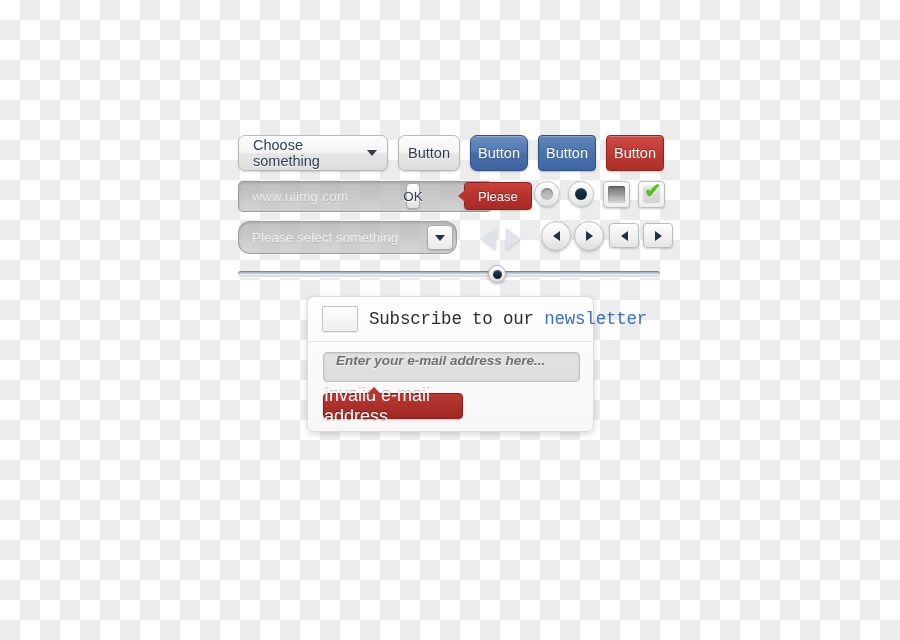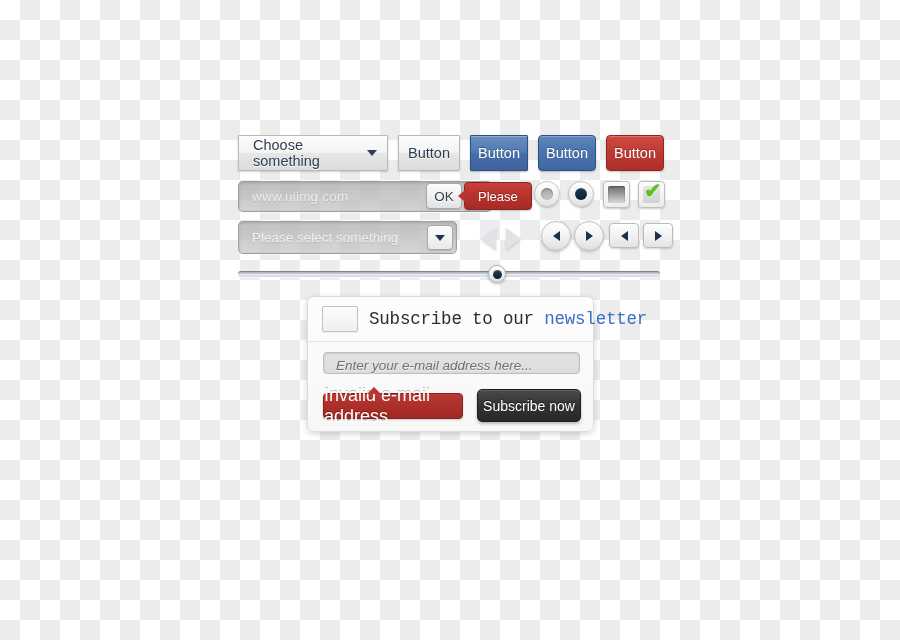--- a/index.html
+++ b/index.html
@@ -22,21 +22,21 @@
 
   .kit { position: absolute; left: 0; top: 0; width: 900px; height: 640px; }
 
   
   .row1 { position: absolute; left: 238px; top: 135px; height: 38px; }
 
   .btn-base {
     position: absolute;
     top: 0;
     height: 36px;
-    border-radius: 1px;
+    border-radius: 7px;
     font-size: 14.5px;
     display: flex;
     align-items: center;
     justify-content: center;
     box-sizing: border-box;
     cursor: pointer;
     user-select: none;
   }
 
   .btn-light {
@@ -107,22 +107,22 @@
   }
   .text-input-val {
     padding-left: 13px;
     font-size: 13.5px;
     color: #ececec;
     text-shadow: 0 1px 0 rgba(0,0,0,0.10);
     letter-spacing: 0.2px;
   }
 
   .ok-btn {
-    position: absolute; left: 188px; top: 2px;
-    width: 36px; height: 26px;
+    position: absolute; left: 168px; top: 2px;
+    width: 14px; height: 26px;
     border-radius: 4px;
     background: linear-gradient(to bottom, #fcfcfc 0%, #f0f0f0 50%, #e2e2e2 100%);
     border: 1px solid #a8a8a8;
     color: #34414d;
     font-size: 13.5px;
     display: flex; align-items: center; justify-content: center;
     text-shadow: 0 1px 0 #fff;
     box-shadow: 0 1px 1px rgba(0,0,0,0.16);
     box-sizing: border-box;
     cursor: pointer;
@@ -212,21 +212,21 @@
     font-weight: bold;
     text-shadow: 0 1px 0 rgba(255,255,255,0.7);
   }
 
   
   .row3 { position: absolute; left: 238px; top: 221px; height: 34px; }
 
   .select-wrap {
     position: absolute; left: 0; top: 0;
     width: 219px; height: 33px;
-    border-radius: 5px;
+    border-radius: 12px;
     background: linear-gradient(to bottom, rgba(180,180,180,0.80) 0%, rgba(202,202,202,0.78) 100%);
     border: 1px solid rgba(152,152,152,0.85);
     box-shadow: inset 0 1px 3px rgba(0,0,0,0.14), 0 1px 0 rgba(255,255,255,0.55);
     box-sizing: border-box;
     display: flex; align-items: center;
   }
   .select-val {
     padding-left: 13px;
     font-size: 13.5px;
     color: #f0f0f0;
@@ -389,28 +389,29 @@
     font-size: 17.5px;
     color: #2d2d2d;
     letter-spacing: -0.2px;
     white-space: nowrap;
     font-family: Liberation Mono, monospace;
   }
   .panel-title .accent { color: #3d6fc4; }
 
   .email-input {
     position: absolute; left: 15px; top: 55px;
-    width: 257px; height: 22px;
+    width: 257px; height: 30px;
     border-radius: 4px;
     background: linear-gradient(to bottom, #e3e3e3 0%, #dcdcdc 100%);
     border: 1px solid #bdbdbd;
     box-shadow: inset 0 1px 2px rgba(0,0,0,0.10);
     box-sizing: border-box;
-    display: flex; align-items: flex-end;
+    display: flex; align-items: flex-start;
     cursor: text;
+    font-weight: bold;
   }
   .email-input .ph {
     padding-left: 12px;
     font-size: 13.5px;
     font-style: italic;
     color: #6f6f6f;
     text-shadow: 0 1px 0 rgba(255,255,255,0.7);
   }
 
   .invalid-btn {
@@ -528,16 +529,15 @@
     <div class="panel-head">
       <span class="env-icon"></span>
       <span class="panel-title"><span>Subscribe to our </span><span class="accent">newsletter</span></span>
     </div>
 
     <div class="email-input">
       <span class="ph">Enter your e-mail address here...</span>
     </div>
 
     <div class="invalid-btn">Invalid e-mail address</div>
-    <div class="subscribe-btn">Subscribe now</div>
   </div>
 
 </div>
 
 </body></html>

